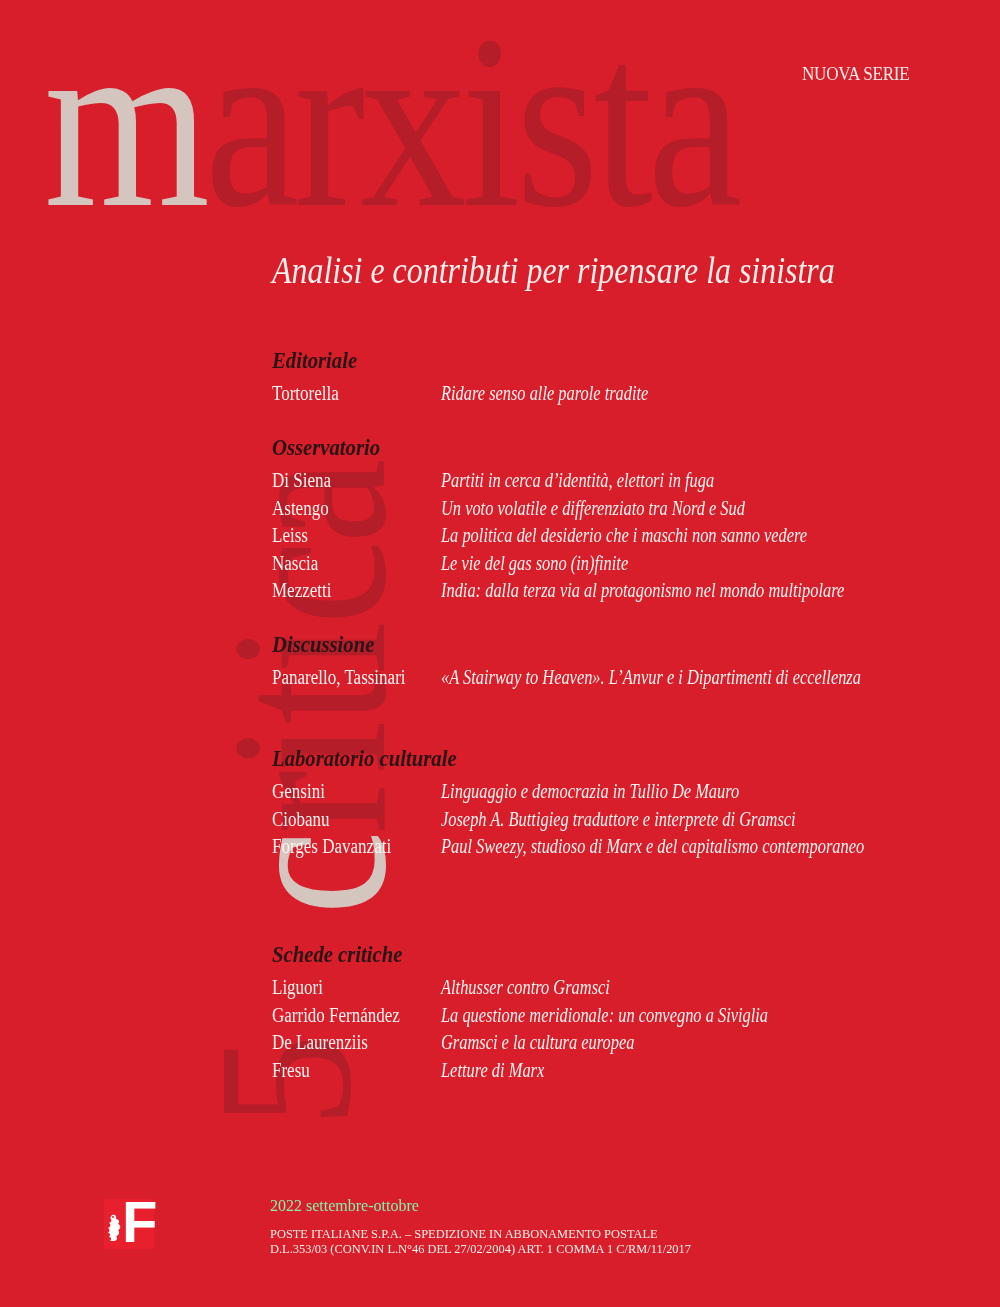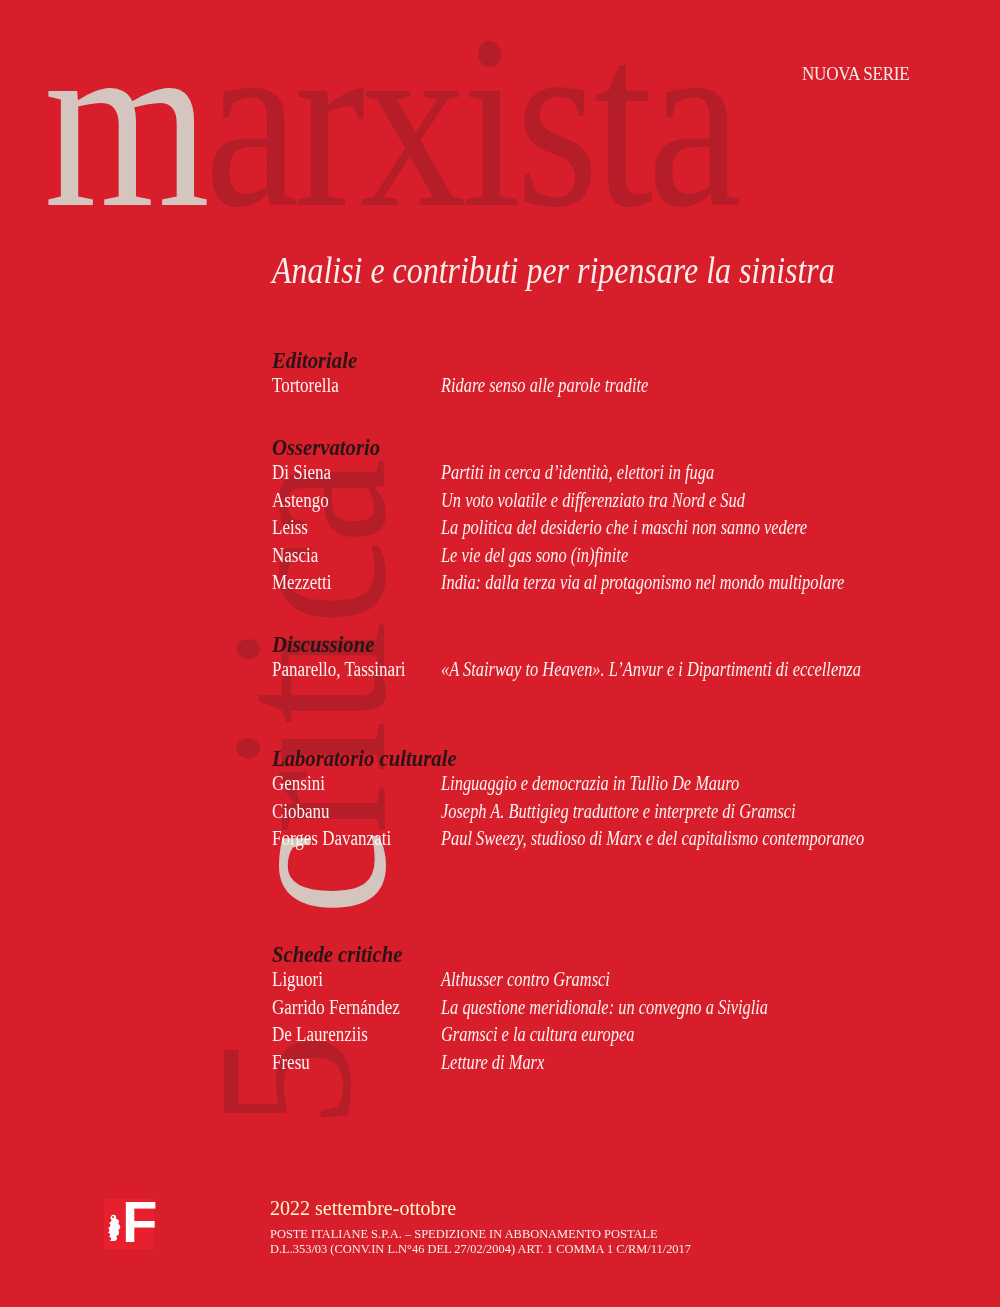--- a/index.html
+++ b/index.html
@@ -65,38 +65,38 @@
   .author {
     position: absolute; left: 0; top: 0;
     font-size: 20px; color: #fbf4f2;
     transform: scaleX(0.85); transform-origin: left top;
   }
   .title {
     position: absolute; left: 169px; top: 0;
     font-size: 20px; font-style: italic; color: #fbf4f2;
     transform: scaleX(0.82); transform-origin: left top;
   }
-  .section-title + .entries { }
+  .section-title + .entries { margin-top: 8px; }
 
   
   .logo {
     position: absolute; left: 104px; top: 1199px; width: 50px; height: 50px;
     background: #E8202E;
   }
   .logo .f-letter {
     position: absolute; left: 18px; top: -6px;
     font-family: "Liberation Sans", "DejaVu Sans", sans-serif;
     font-weight: bold; font-size: 58px; color: #ffffff; line-height: 1;
   }
   .logo .lion {
     position: absolute; left: 2px; top: 14px; width: 20px; height: 30px;
   }
   .issue-date {
     position: absolute; left: 270px; top: 1197px;
-    font-size: 20px; color: #fef9c3; white-space: nowrap;
+    font-size: 16px; color: #86efac; white-space: nowrap;
   }
   .postal {
     position: absolute; left: 270px; top: 1226px;
     font-size: 13.5px; color: #f6efec; line-height: 15px; white-space: nowrap;
     transform: scaleX(0.92); transform-origin: left top;
   }
 </style>
 </head>
 <body>
 

